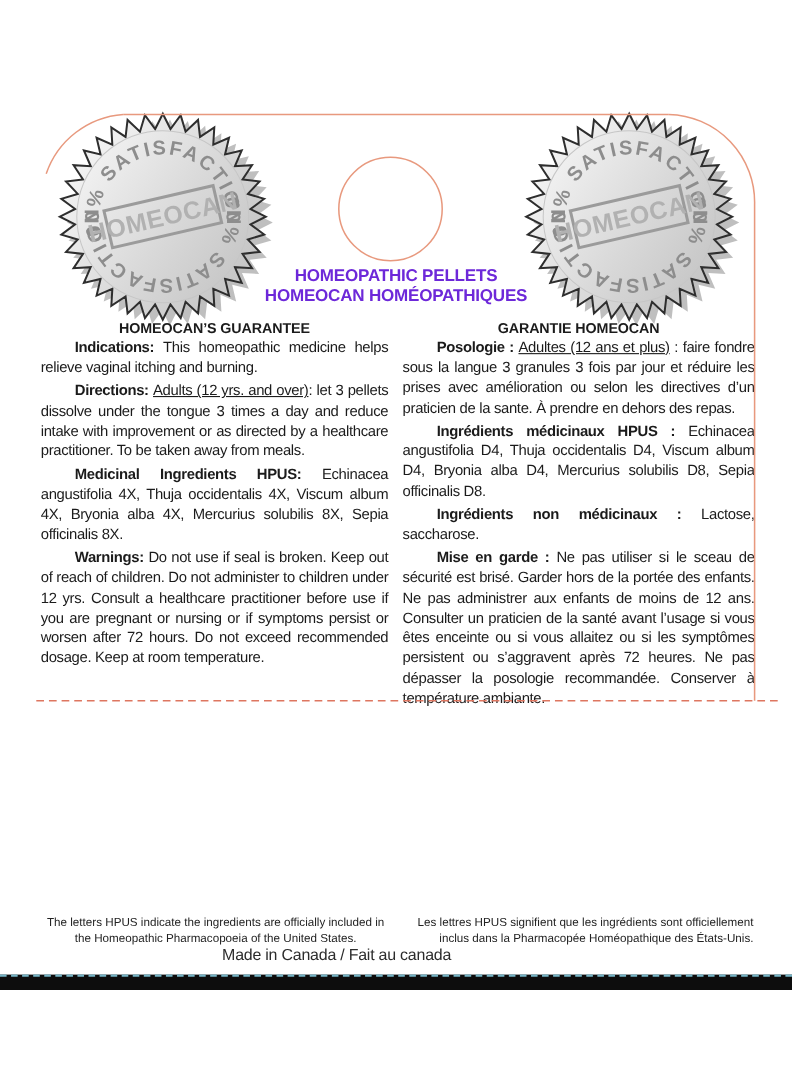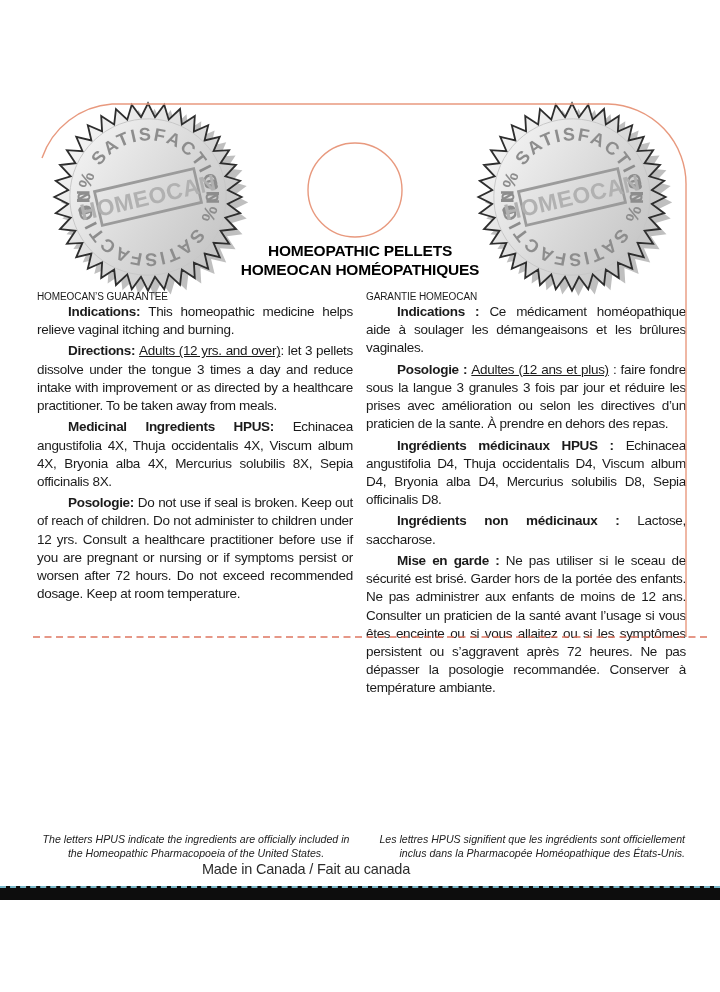--- a/index.html
+++ b/index.html
@@ -19,36 +19,36 @@
   .seal { position: absolute; width: 200px; height: 200px; z-index: 2; }
   .seal.left  { left: 48px;  top: 97px; }
   .seal.right { left: 472px; top: 97px; }
   .seal text { font-family: "Liberation Sans", sans-serif; }
   .seal .ring   { font-size: 20px; font-weight: bold; fill: #8d8d8d; letter-spacing: 2.2px; }
   .seal .bullet { font-size: 20px; font-weight: bold; fill: #8d8d8d; }
   .seal .center-name { font-size: 25px; font-weight: bold; fill: #b1b1b1; letter-spacing: 0.5px; }
 
   
   .titles { position: absolute; left: 0; top: 241px; width: 720px; text-align: center; z-index: 3; }
-  .titles .line { font-size: 15.5px; font-weight: 600; letter-spacing: -0.2px; line-height: 19px; color: #000000; }
+  .titles .line { font-size: 15.5px; font-weight: 600; letter-spacing: -0.2px; line-height: 19px; color: #6d28d9; }
 
   
   .col { position: absolute; top: 291px; z-index: 3; }
   .col.en { left: 37px;  width: 316px; }
   .col.fr { left: 366px; width: 320px; }
 
-  .guarantee-heading { margin: 0 0 1px 0; text-align: left; font-weight: normal; font-size: 10px; letter-spacing: -0.1px; }
+  .guarantee-heading { margin: 0 0 1px 0; text-align: center; font-weight: bold; font-size: 13px; letter-spacing: -0.1px; }
   .guarantee-body { margin: 0 0 13px 0; font-size: 10.4px; line-height: 1.21; text-align: justify; letter-spacing: -0.15px; color: #222; }
 
   .sec { margin: 0 0 3px 0; font-size: 13.5px; line-height: 1.35; text-align: justify; letter-spacing: -0.3px; }
   .sec b { font-weight: bold; padding-left: 31px; }
   .sec .ul { text-decoration: underline; margin-top: 48px; }
 
   
-  .note { position: absolute; top: 833px; width: 320px; text-align: center; font-style: italic; font-size: 10.6px; line-height: 1.32; color: #222; z-index: 3; }
+  .note { position: absolute; top: 833px; width: 320px; text-align: center; font-size: 10.6px; line-height: 1.32; color: #222; z-index: 3; }
   .note.en { left: 36px; }
   .note.fr { left: 365px; text-align: right; }
 
   .made-in { position: absolute; left: 0; top: 861px; width: 612px; text-align: center; font-size: 14.5px; letter-spacing: -0.2px; color: #2c2c2c; z-index: 3; }
 
   .black-bar { position: absolute; left: 0; top: 886px; width: 720px; height: 14px; background: #0d0d0d; border-top: 2px dashed #77b6c8; box-sizing: border-box; z-index: 4; }
 </style>
 </head>
 <body>
 
@@ -114,27 +114,26 @@
   <div class="col en">
     <p class="guarantee-heading">HOMEOCAN’S GUARANTEE</p>
 
     <p class="sec"><b>Indications: </b><span>This homeopathic medicine helps relieve vaginal itching and burning.</span></p>
 
     <p class="sec"><b>Directions: </b><span class="ul">Adults (12 yrs. and over)</span><span>: let 3 pellets dissolve under the tongue 3 times a day and reduce intake with improvement or as directed by a healthcare practitioner. To be taken away from meals.</span></p>
 
     <p class="sec"><b>Medicinal Ingredients HPUS: </b><span>Echinacea angustifolia 4X, Thuja occidentalis 4X, Viscum album 4X, Bryonia alba 4X, Mercurius solubilis 8X, Sepia officinalis 8X.</span></p>
 
 
-    <p class="sec"><b>Posologie: </b><span>Do not use if seal is broken. Keep out of reach of children. Do not administer to children under 12 yrs. Consult a healthcare practitioner before use if you are pregnant or nursing or if symptoms persist or worsen after 72 hours. Do not exceed recommended dosage. Keep at room temperature.</span></p>
+    <p class="sec"><b>Warnings: </b><span>Do not use if seal is broken. Keep out of reach of children. Do not administer to children under 12 yrs. Consult a healthcare practitioner before use if you are pregnant or nursing or if symptoms persist or worsen after 72 hours. Do not exceed recommended dosage. Keep at room temperature.</span></p>
   </div>
 
   <div class="col fr">
     <p class="guarantee-heading">GARANTIE HOMEOCAN</p>
 
-    <p class="sec"><b>Indications : </b><span>Ce médicament homéopathique aide à soulager les démangeaisons et les brûlures vaginales.</span></p>
 
     <p class="sec"><b>Posologie : </b><span class="ul">Adultes (12 ans et plus)</span><span> : faire fondre sous la langue 3 granules 3 fois par jour et réduire les prises avec amélioration ou selon les directives d’un praticien de la sante. À prendre en dehors des repas.</span></p>
 
     <p class="sec"><b>Ingrédients médicinaux HPUS : </b><span>Echinacea angustifolia D4, Thuja occidentalis D4, Viscum album D4, Bryonia alba D4, Mercurius solubilis D8, Sepia officinalis D8.</span></p>
 
     <p class="sec"><b>Ingrédients non médicinaux : </b><span>Lactose, saccharose.</span></p>
 
     <p class="sec"><b>Mise en garde : </b><span>Ne pas utiliser si le sceau de sécurité est brisé. Garder hors de la portée des enfants. Ne pas administrer aux enfants de moins de 12 ans. Consulter un praticien de la santé avant l’usage si vous êtes enceinte ou si vous allaitez ou si les symptômes persistent ou s’aggravent après 72 heures. Ne pas dépasser la posologie recommandée. Conserver à température ambiante.</span></p>
   </div>
 

